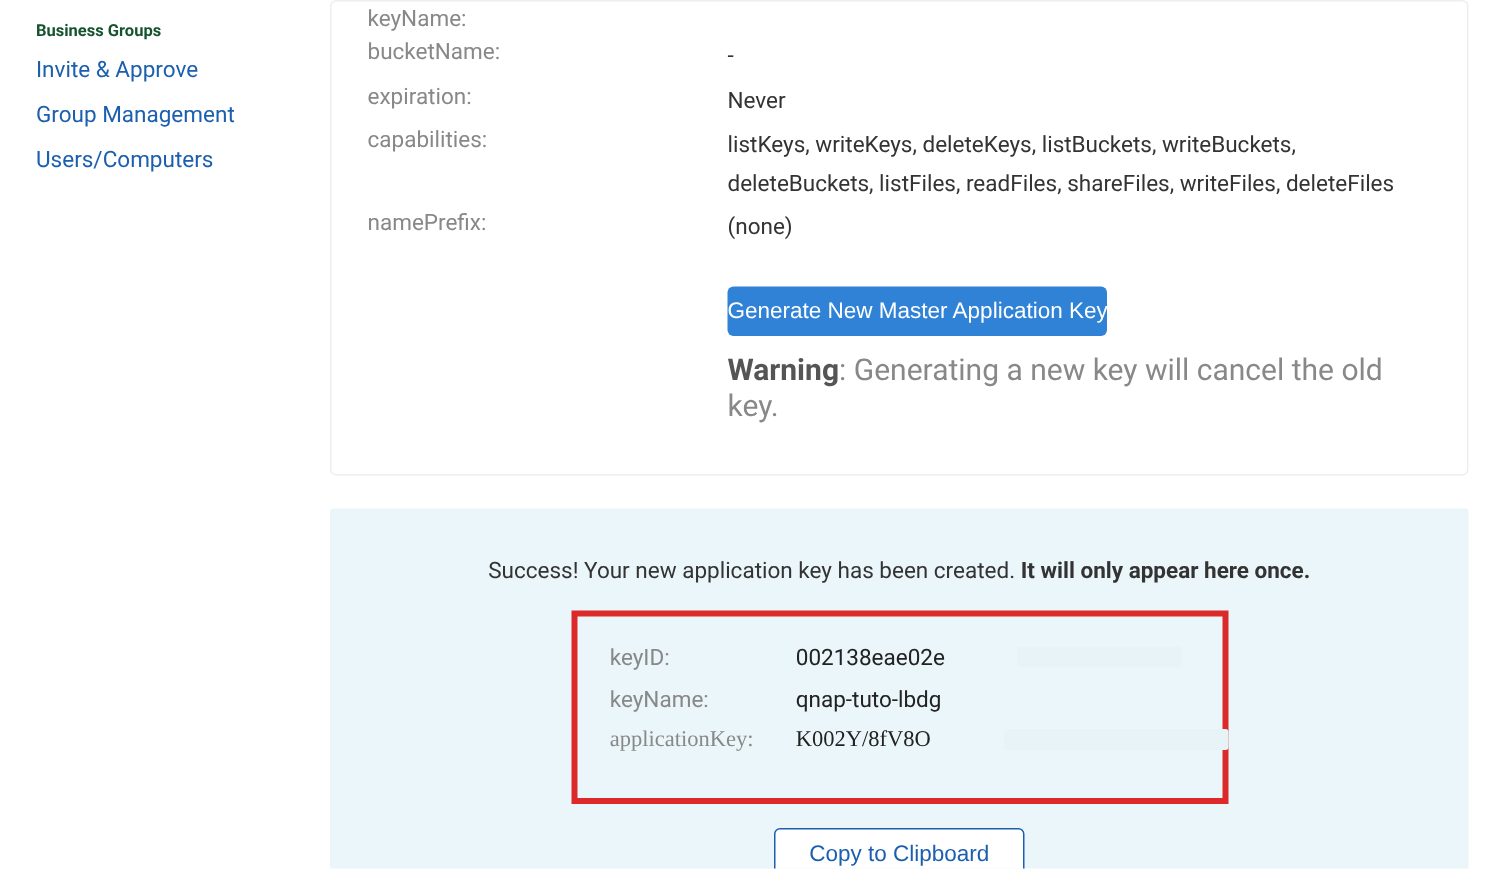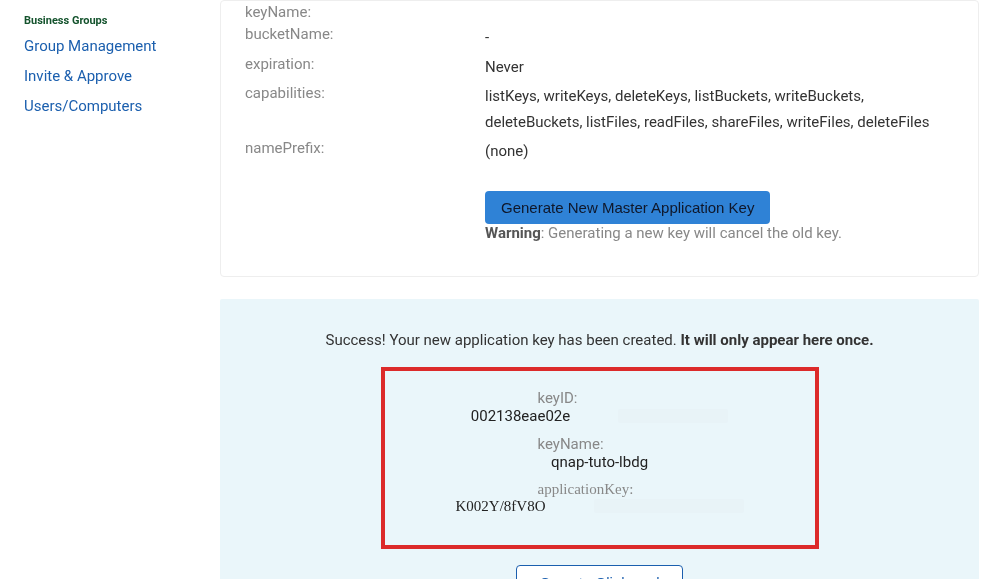--- a/index.html
+++ b/index.html
@@ -57,31 +57,31 @@
       flex-shrink: 0;
     }
     .kv-value {
       color: #333;
       font-size: 15px;
       line-height: 1.7;
     }
     .action-row { margin-top: 26px; }
     .generate-btn {
       background: #2f82d6;
-      color: #0f172a;
+      color: #ffffff;
       border: none;
       border-radius: 4px;
-      padding: 8px 16px;
+      padding: 8px 0;
       font-size: 15px;
       cursor: pointer;
     }
     .warning-text {
-      margin-top: 0;
+      margin-top: 10px;
       color: #888;
-      font-size: 15px;
+      font-size: 20px;
     }
     .warning-text .warn-label {
       font-weight: 700;
       color: #555;
     }
 
     .success-panel {
       background: #eaf6fa;
       padding: 32px 40px 40px 40px;
       border-radius: 2px;
@@ -98,21 +98,20 @@
     .key-box {
       border: 4px solid #dc2a2a;
       padding: 14px 22px 16px 22px;
       margin: 0 auto;
       width: 438px;
     }
     .key-row {
       display: flex;
       align-items: center;
       margin: 10px 0;
-      flex-direction: column;
     }
     .key-row:first-child { margin-top: 4px; }
     .key-row:last-child { margin-bottom: 14px; font-family: Liberation Serif, serif; }
     .key-label {
       width: 124px;
       color: #888;
       font-size: 15px;
       flex-shrink: 0;
     }
     .key-value {
@@ -143,22 +142,22 @@
       cursor: pointer;
     }
   </style>
 </head>
 <body>
 
 <div class="container">
   <div class="sidebar">
     <div class="sidebar-section">
       <div class="sidebar-section-title">Business Groups</div>
+      <div class="sidebar-item">Invite &amp; Approve</div>
       <div class="sidebar-item">Group Management</div>
-      <div class="sidebar-item">Invite &amp; Approve</div>
       <div class="sidebar-item">Users/Computers</div>
     </div>
   </div>
 
   <div class="main">
     <div class="master-key-panel">
       <div class="kv-row">
         <div class="kv-label">keyName:</div>
       </div>
       <div class="kv-row">

